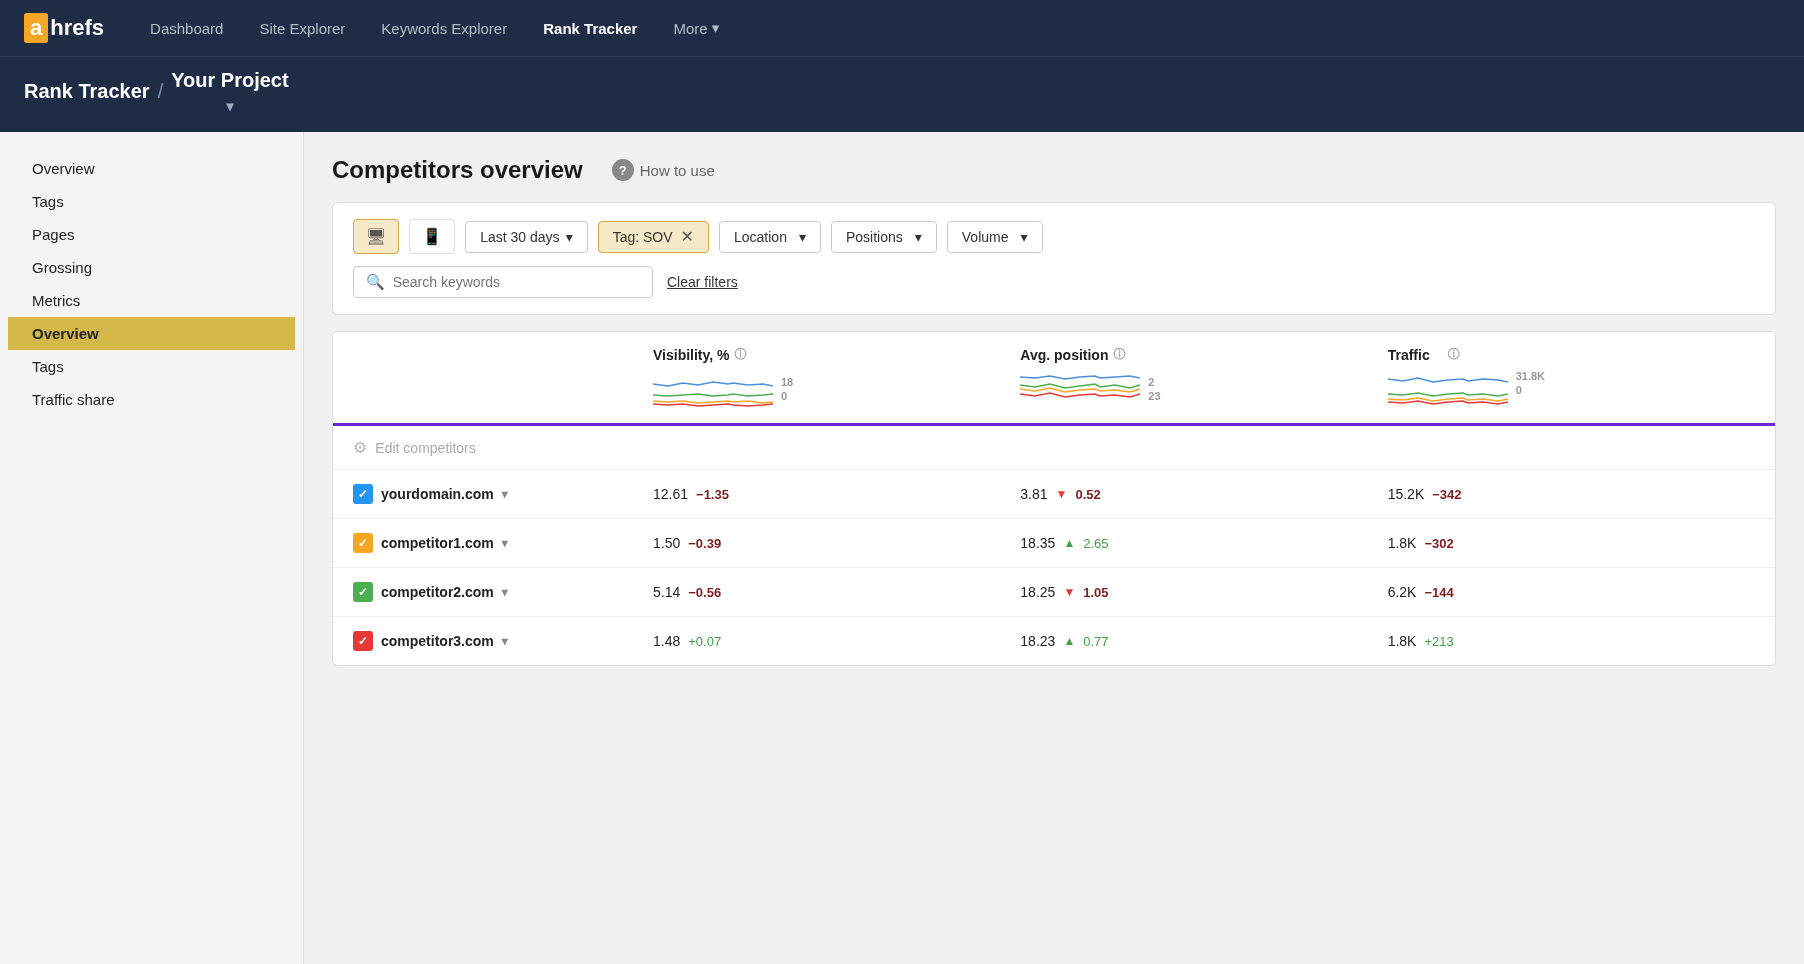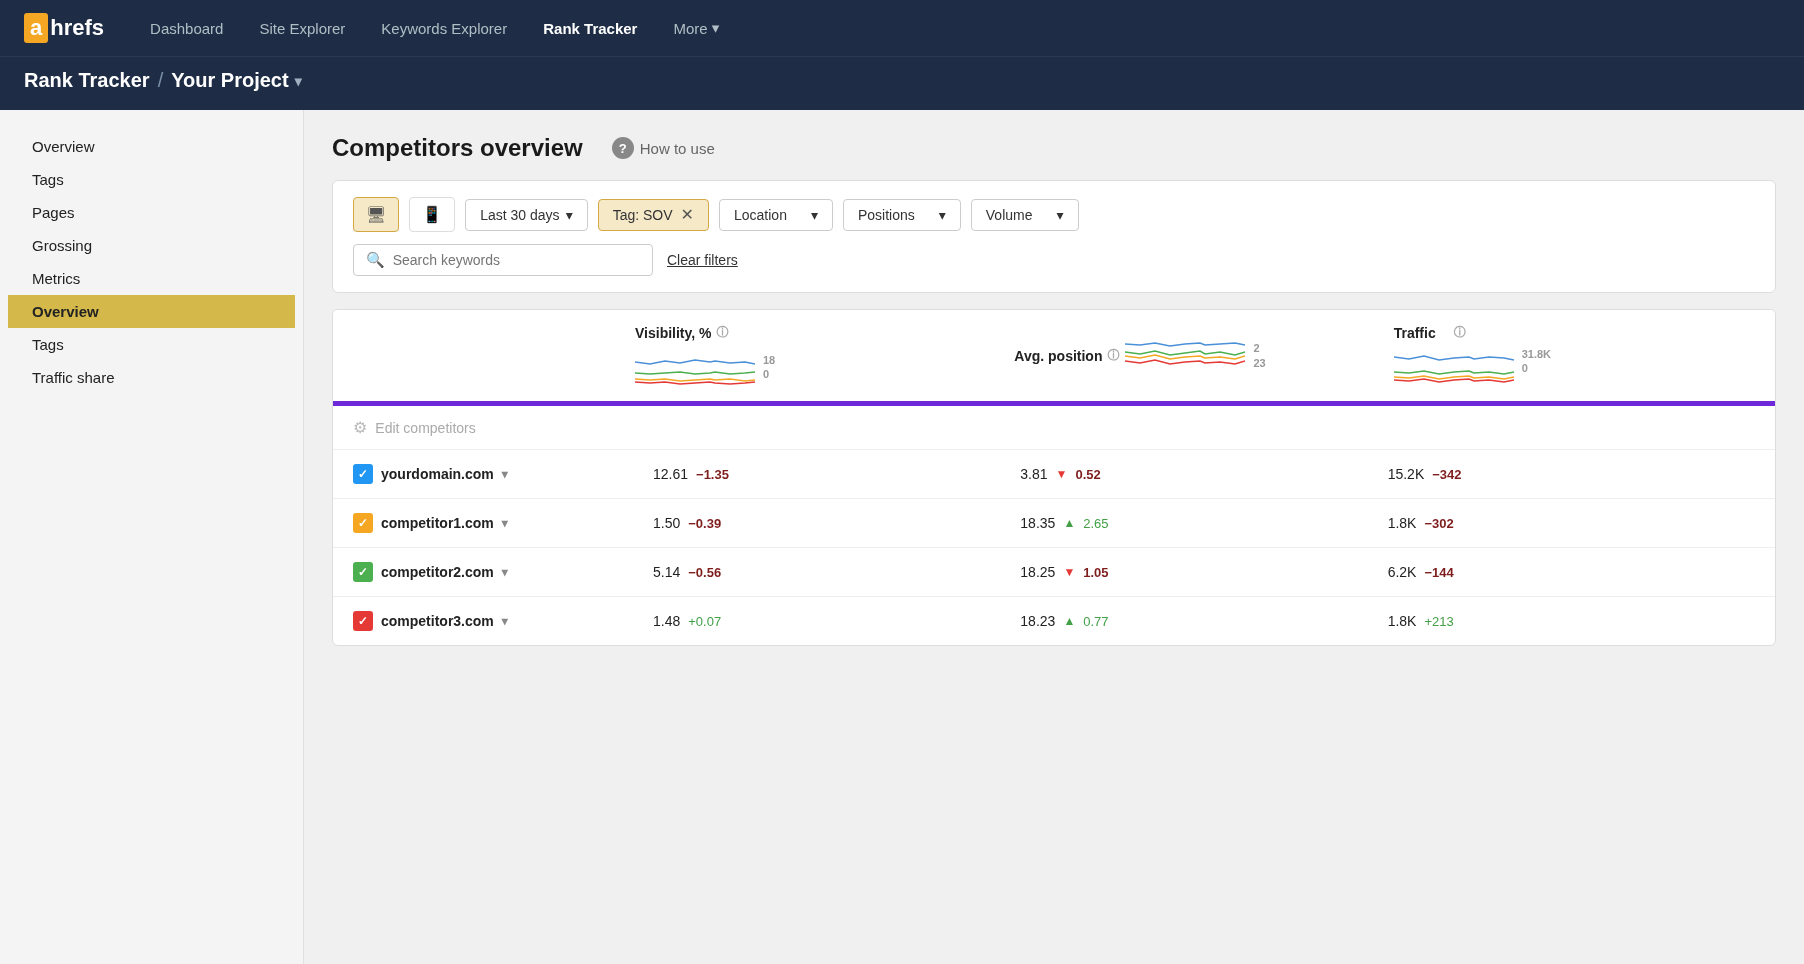--- a/index.html
+++ b/index.html
@@ -33,21 +33,21 @@
     .sub-header {
       background: #1e2d45;
       padding: 12px 24px 18px 24px;
       border-top: 1px solid #2a3a52;
     }
     .breadcrumb {
       display: flex; align-items: center; gap: 8px; color: white; font-size: 20px; font-weight: 600;
     }
     .breadcrumb-separator { color: #7a8fa8; font-weight: 300; }
     .breadcrumb-project {
-      display: flex; align-items: center; gap: 6px; cursor: pointer;
+      display: flex; align-items: center; gap: 6px; cursor: pointer; flex-direction: column;
     }
     .breadcrumb-chevron { color: #a0b0c0; font-size: 14px; }
 
     
     .main-container {
       display: flex;
       min-height: calc(100vh - 110px);
     }
 
     
@@ -141,21 +141,21 @@
     .tag-btn {
       background: #f5e9c8; border: 1px solid #d4a843; padding: 7px 14px; border-radius: 4px;
       cursor: pointer; font-size: 14px; display: flex; align-items: flex-start; gap: 8px; color: #333; font-weight: 500;
     }
     .tag-x {
       color: #555; cursor: pointer; font-size: 16px; line-height: 1;
     }
 
     .filter-btn {
       border: 1px solid #ccc; background: white; padding: 7px 14px; border-radius: 4px;
-      cursor: pointer; font-size: 14px; display: flex; align-items: flex-end; gap: 24px; color: #333;
+      cursor: pointer; font-size: 14px; display: flex; align-items: flex-end; gap: 12px; color: #333;
     }
 
     .search-row {
       display: flex; align-items: center; gap: 14px;
     }
     .search-input-wrap {
       display: flex; align-items: center; border: 1px solid #ccc; border-radius: 4px;
       padding: 6px 12px; background: white; gap: 8px; min-width: 300px;
     }
     .search-icon { color: #aaa; font-size: 15px; }
@@ -170,22 +170,22 @@
     .data-table {
       background: white;
       border: 1px solid #ddd;
       border-radius: 6px;
       overflow: hidden;
     }
 
     .table-header {
       display: grid;
       grid-template-columns: 300px 1fr 1fr 1fr;
-      border-bottom: 5px solid #6d28d9;
-      padding: 14px 2px;
+      border-bottom: 3px solid #6d28d9;
+      padding: 14px 20px;
       background: white;
     }
     .col-header {
       font-size: 14px; font-weight: 700; color: #222;
       display: flex; align-items: center; gap: 5px;
     }
     .col-header .info-icon {
       color: #aaa; font-size: 12px; cursor: pointer;
     }
 
@@ -359,21 +359,21 @@
               </svg>
               <div class="chart-num">
                 <div>18</div>
                 <div>0</div>
               </div>
             </div>
           </div>
         </div>
 
         <div class="col-header">
-          <div style="display:flex; gap:6px;">
+          <div style="display:flex; flex-direction:column; gap:6px;">
             <div style="display:flex; align-items:center; gap:5px;">
               <span>Avg. position</span>
               <span class="info-icon">ⓘ</span>
             </div>
             <div style="display:flex; align-items:center; gap:8px;">
               <svg width="120" height="40">
 
                 <polyline points="0,8 15,9 30,7 45,10 60,8 75,7 80,9 95,8 110,7 120,9" fill="none" stroke="#4a90d9" stroke-width="1.5"></polyline>
 
                 <polyline points="0,20 15,22 30,19 45,23 60,21 75,20 80,22 95,21 110,23 120,20" fill="none" stroke="#f5a623" stroke-width="1.5"></polyline>

